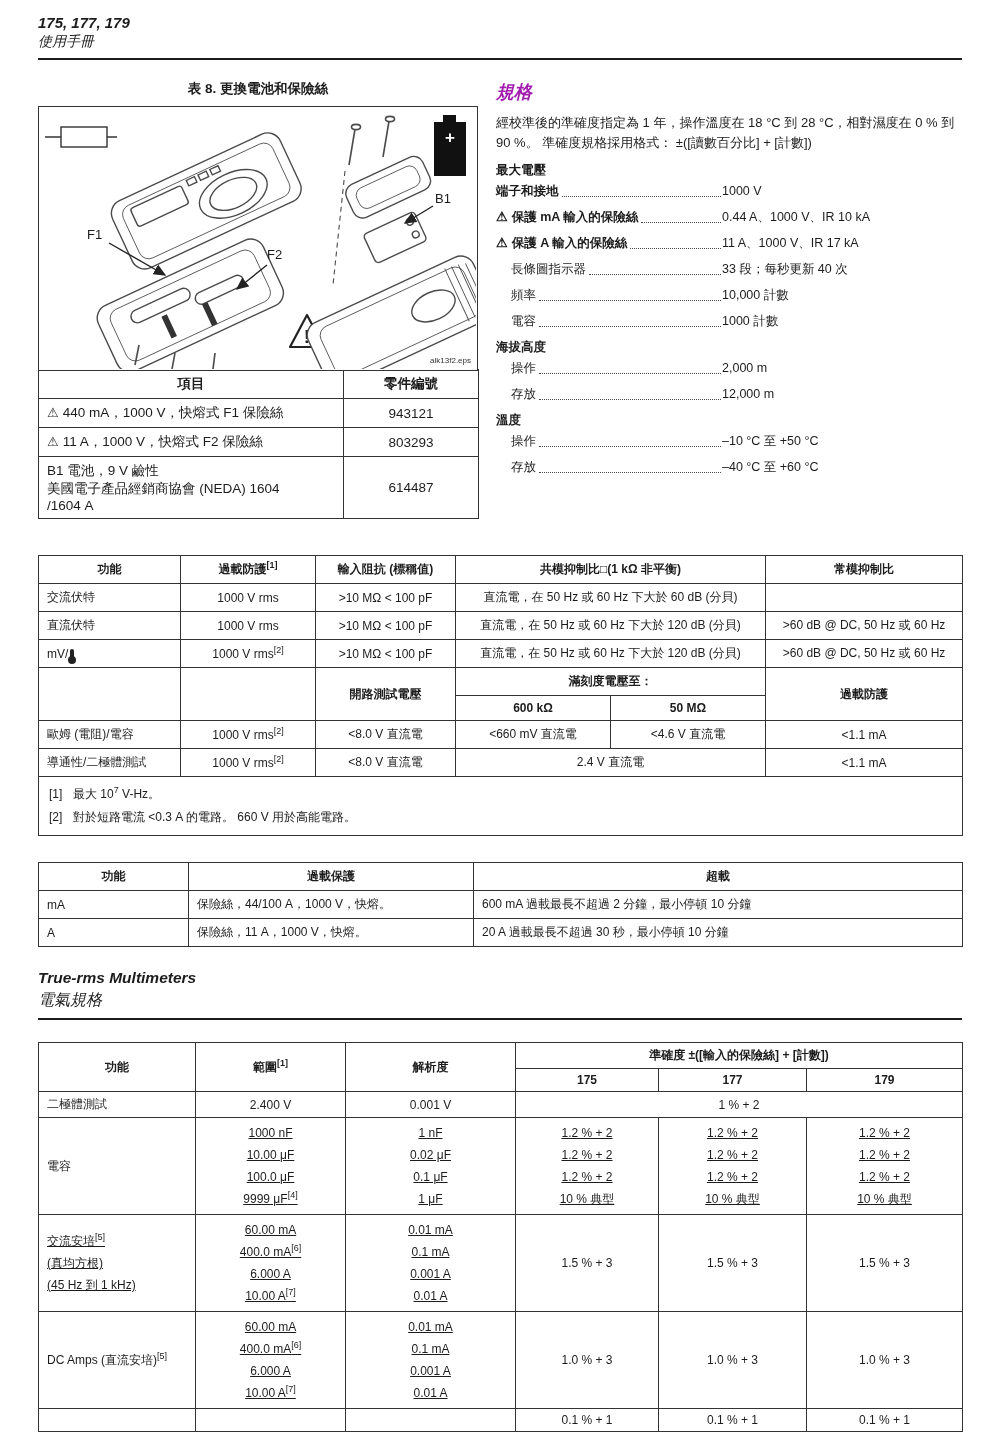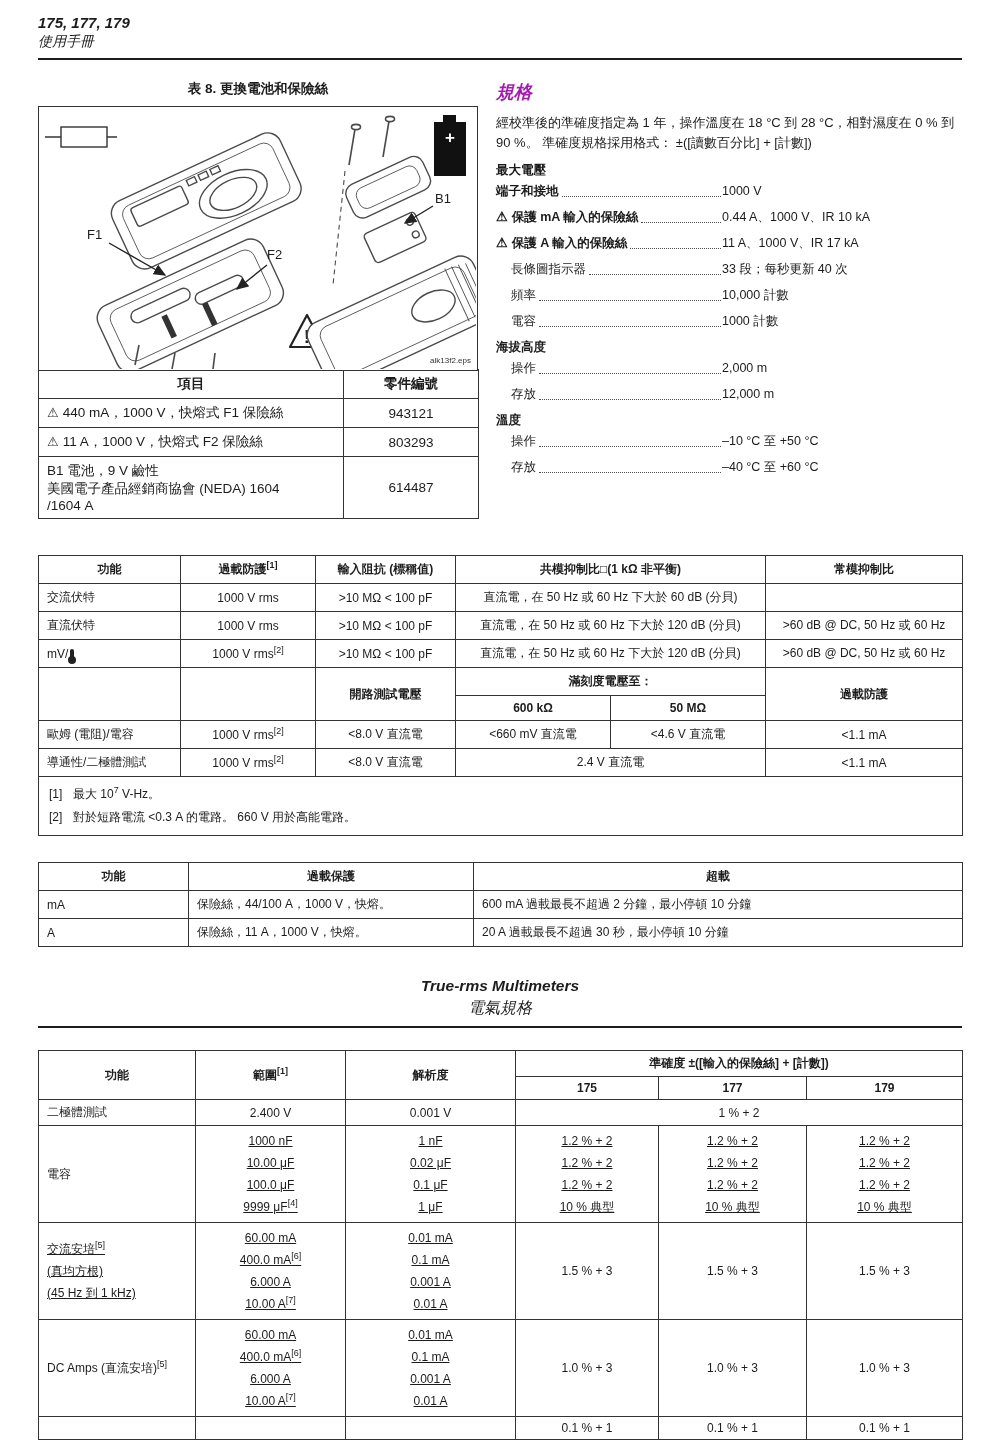--- a/index.html
+++ b/index.html
@@ -51,21 +51,21 @@
   .etable th, .etable td { border: 1px solid #333; padding: 5px 4px; text-align: center; vertical-align: middle; }
   .etable th { font-weight: bold; }
   .ta-l { text-align: left !important; padding-left: 8px !important; }
   sup.s { font-size: 9px; line-height: 0; }
   .fn-cell { text-align: left !important; padding: 6px 10px !important; line-height: 1.9; }
   .fn-label { display:inline-block; width: 24px; }
   .tbl1 { margin-top: 36px; }
   .tbl2 { margin-top: 26px; }
 
   
-  .sec-head { text-align: center; margin-top: 30px; }
+  .sec-head { text-align: left; margin-top: 22px; }
   .sec-title { font-weight: bold; font-style: italic; font-size: 15.5px; }
   .sec-sub { font-style: italic; font-size: 16px; margin-top: 3px; }
 
   
   .acc-table { margin-top: 22px; }
   .acc-table td, .acc-table th { padding: 4px 4px; }
   .ln { line-height: 22px; white-space: nowrap; text-decoration: underline; }
   .acc-func { text-align: left !important; padding-left: 8px !important; }
 
   

